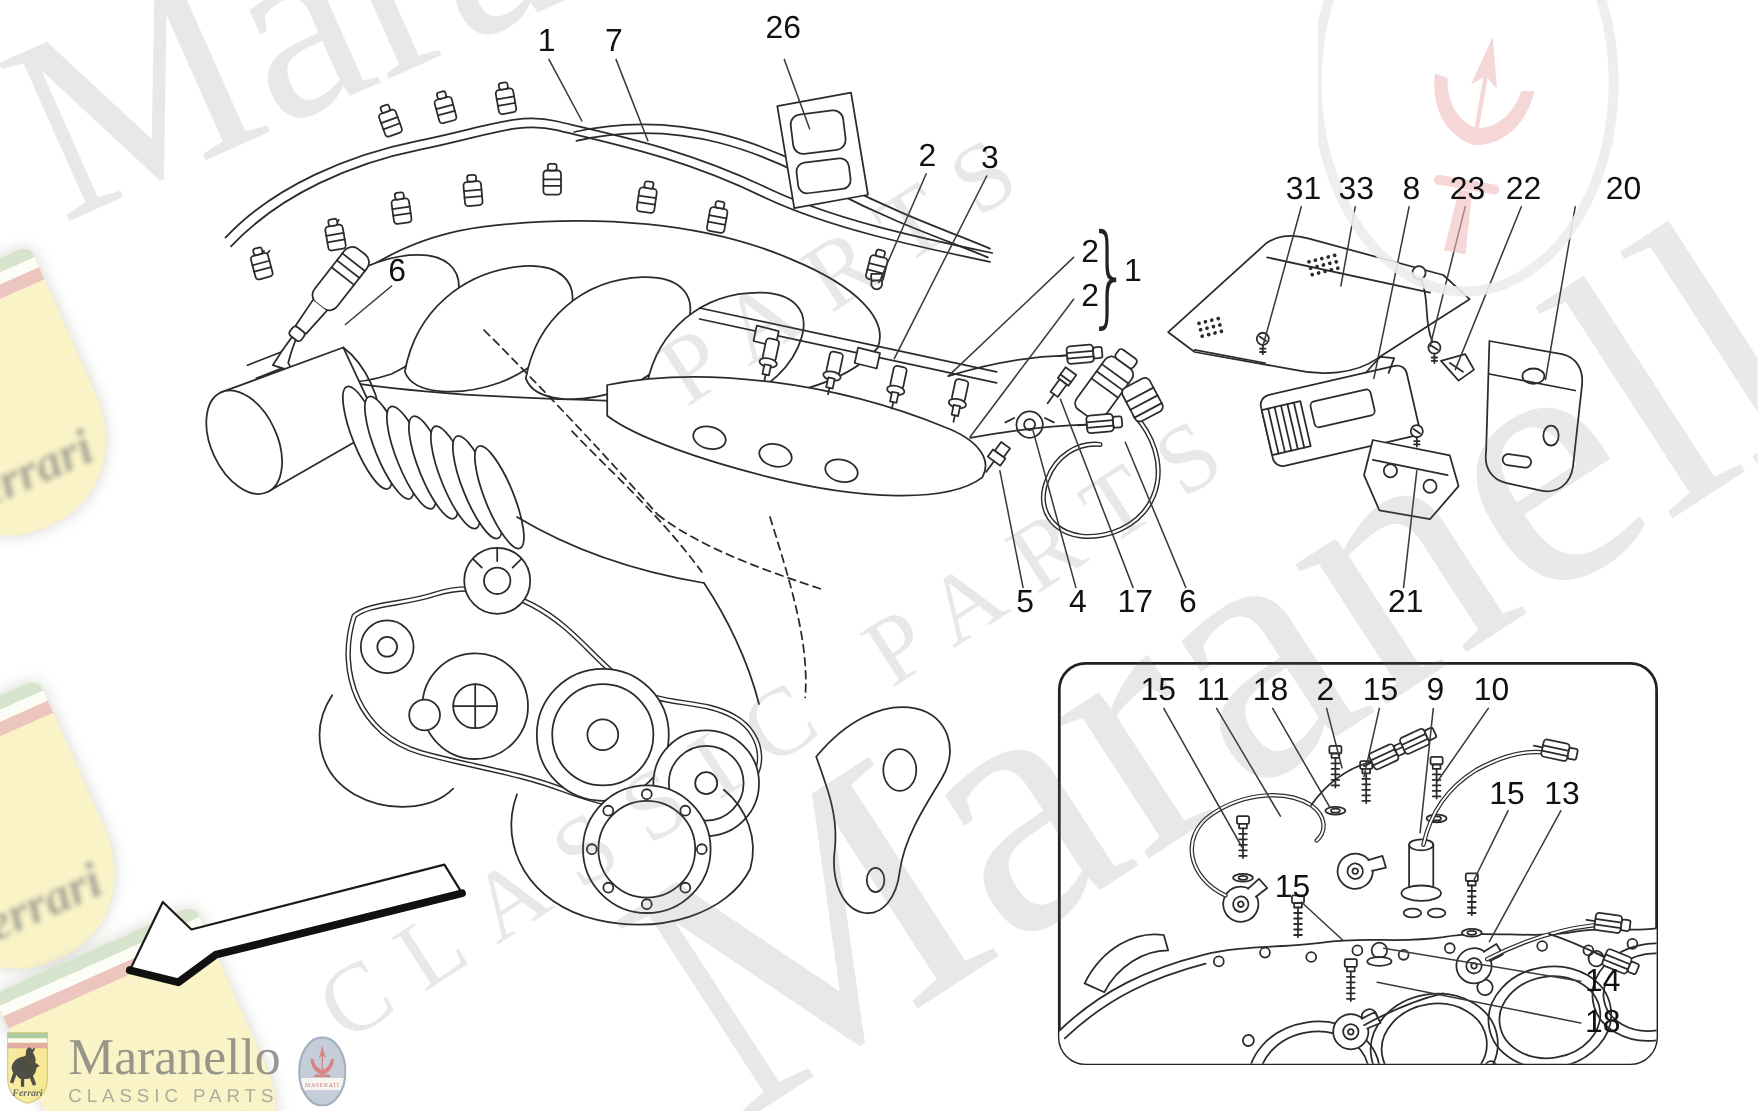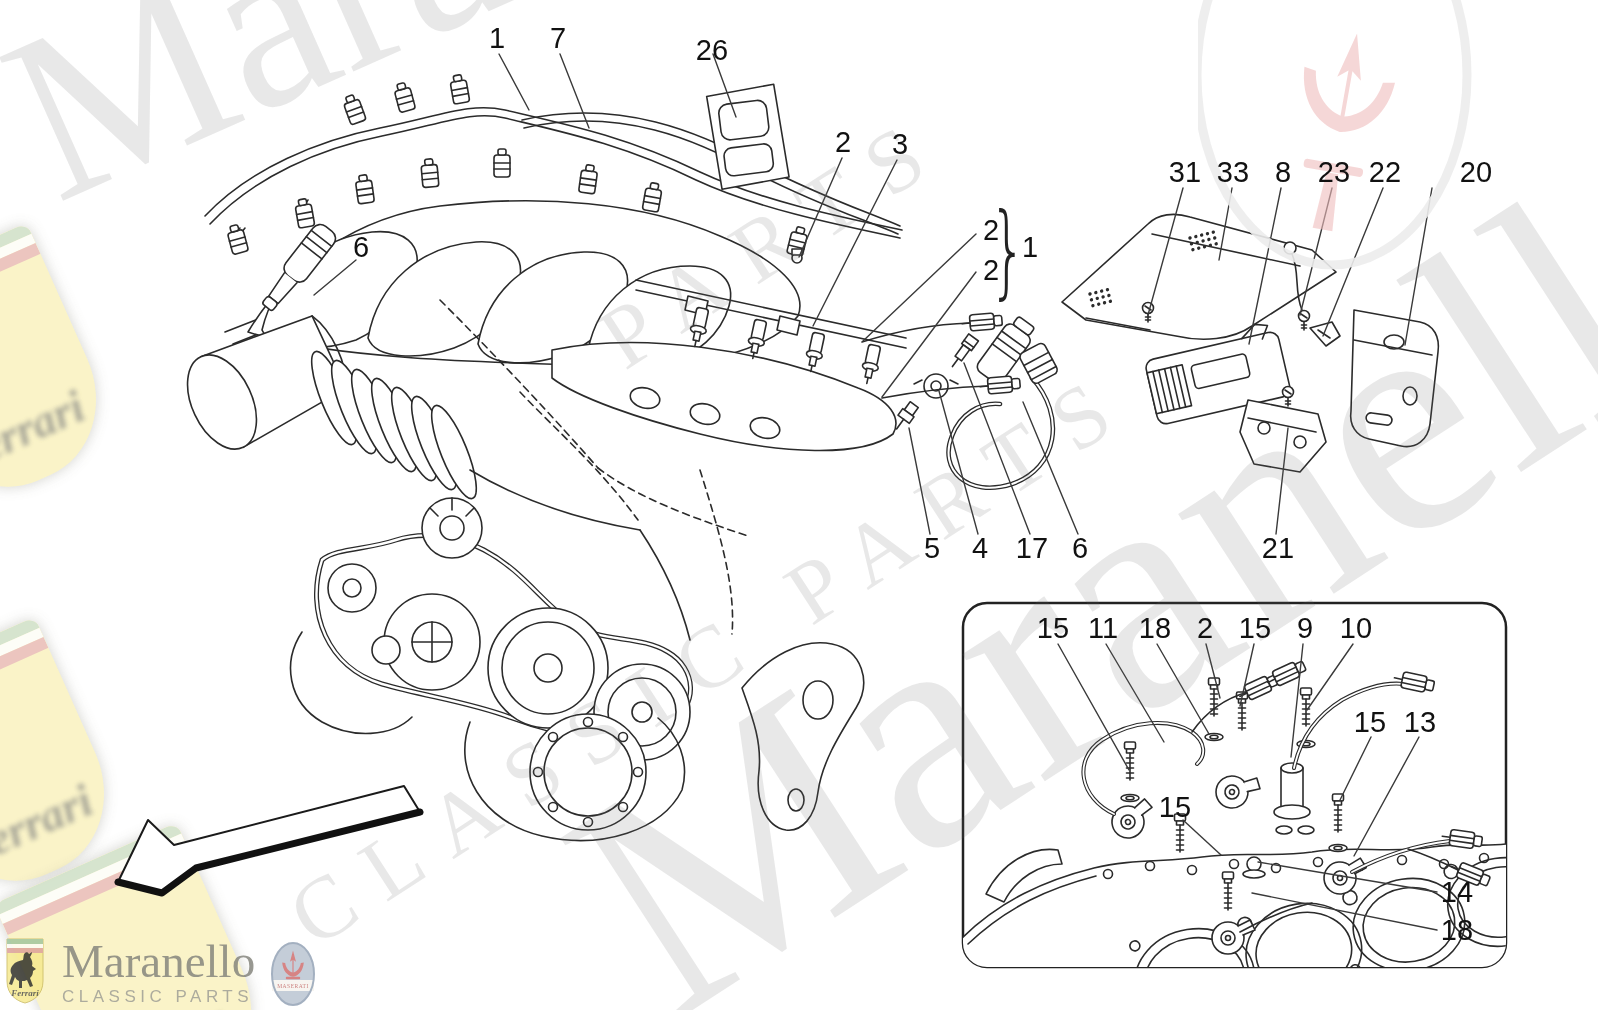--- a/index.html
+++ b/index.html
@@ -487,21 +487,21 @@
         <path d="M0,210 L0,96 C-26,92 -44,70 -46,38 L-34,40 C-31,62 -18,76 -2,80 L-2,34 L-12,42 L0,-4 L12,42 L2,34 L2,80 C18,76 31,62 34,40 L46,38 C44,70 26,92 0,96 Z" transform="translate(46,40)"></path>
         <rect x="16" y="168" width="60" height="9" rx="4"></rect>
         <path d="M40,178 L52,178 L56,235 L36,235 Z"></path>
       </g>
     </svg>
   </div>
 
   <div class="callouts">
     <span class="co" style="left:497px;top:38px">1</span>
     <span class="co" style="left:558px;top:38px">7</span>
-    <span class="co" style="left:712px;top:50px">26</span>
+    <span class="co" style="left:712px;top:26px">26</span>
     <span class="co" style="left:843px;top:142px">2</span>
     <span class="co" style="left:900px;top:144px">3</span>
     <span class="co" style="left:991px;top:230px">2</span>
     <span class="co" style="left:991px;top:270px">2</span>
     <span class="brace" style="left:1008px;top:250px">}</span>
     <span class="co" style="left:1030px;top:247px">1</span>
     <span class="co" style="left:361px;top:247px">6</span>
     <span class="co" style="left:1185px;top:172px">31</span>
     <span class="co" style="left:1233px;top:172px">33</span>
     <span class="co" style="left:1283px;top:172px">8</span>

